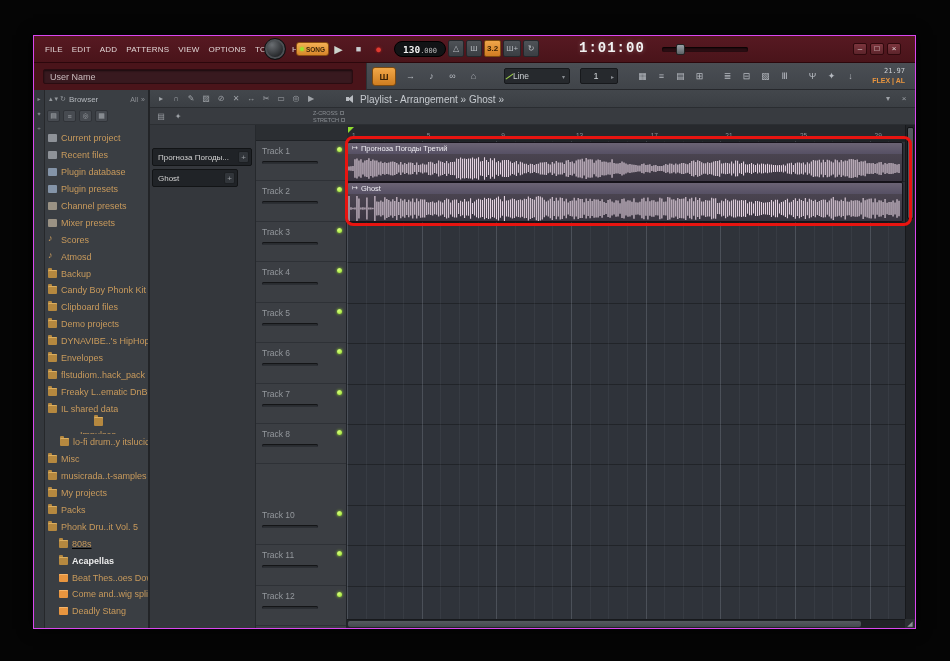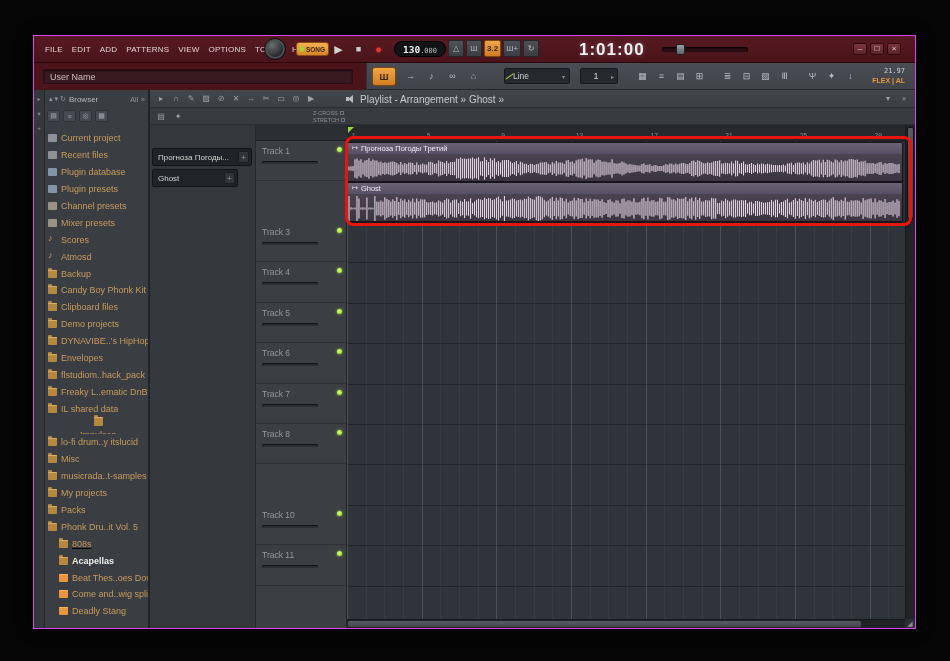--- a/index.html
+++ b/index.html
@@ -19,21 +19,21 @@
   #play-btn{left:296px;color:#ccd4cc;font-size:11px;}
   #stop-btn{left:316px;color:#c8ccd0;font-size:9px;}
   #rec-btn{left:336px;color:#e23a30;font-size:11px;text-shadow:0 0 3px rgba(230,40,30,.7);}
   #tempo{position:absolute;left:360px;top:5px;width:52px;height:16px;background:#111315;border-radius:8px;border:1px solid #000;display:flex;align-items:baseline;justify-content:center;padding-top:2px;color:#f2f2f2;font-family:"DejaVu Sans Mono",monospace;}
   #tempo-int{font-size:9.5px;font-weight:bold;}
   #tempo-frac{font-size:7px;color:#bdbdbd;}
   #tempo-frac::before{content:".";}
   #rec-icons{position:absolute;left:414px;top:4px;display:flex;gap:2px;}
   .t-icon{min-width:16px;height:17px;padding:0 2px;background:linear-gradient(#4e5257,#3a3e43);border:1px solid #24272b;border-radius:2px;color:#b8bcc1;font-size:8px;display:flex;align-items:center;justify-content:center;}
   .t-icon.accent{background:linear-gradient(#f0a64a,#d07c22);color:#3c2204;border-color:#7c4a10;font-weight:bold;}
-  #time-display{position:absolute;left:545px;top:4px;font-family:Liberation Sans, sans-serif;font-size:17px;font-weight:bold;color:#f2f2f2;letter-spacing:1px;text-shadow:0 0 5px rgba(255,255,255,.28);}
+  #time-display{position:absolute;left:545px;top:4px;font-family:Liberation Mono, monospace;font-size:14px;font-weight:bold;color:#f2f2f2;letter-spacing:1px;text-shadow:0 0 5px rgba(255,255,255,.28);}
   #tslider{position:absolute;left:628px;top:11px;width:86px;height:5px;background:#2a0d12;border-radius:2px;box-shadow:inset 0 1px 2px #000;}
   #tslider-handle{position:absolute;left:14px;top:-3px;width:9px;height:11px;background:linear-gradient(#9aa0a6,#5c6166);border-radius:2px;border:1px solid #222;}
   #winbtns{position:absolute;right:14px;top:7px;display:flex;gap:3px;}
   .winbtn{width:14px;height:12px;background:linear-gradient(#7c353d,#5c242b);border:1px solid #30090d;border-radius:2px;color:#e8dada;font-size:8px;line-height:10px;text-align:center;}
 
   
   #row2{position:absolute;left:0;top:27px;width:100%;height:27px;background:var(--c-maroon);}
   #row2-right{position:absolute;left:332px;right:0;top:0;bottom:0;background:linear-gradient(#4a4e54,#404449);border-left:1px solid #2e3135;border-bottom:1px solid #26282c;}
   #username-field{position:absolute;left:9px;top:6px;width:310px;height:15px;background:#38191f;border:1px solid #2a0c11;border-radius:2px;box-shadow:inset 0 1px 2px rgba(0,0,0,.55);color:#c9bcbe;font-size:9px;padding-left:6px;font-family:"Liberation Sans",sans-serif;outline:none;}
   #kb-btn{position:absolute;left:338px;top:4px;width:24px;height:19px;background:linear-gradient(#f2a848,#cf7d20);border:1px solid #7c4a10;border-radius:3px;color:#3a2206;font-size:9px;font-weight:bold;display:flex;align-items:center;justify-content:center;}
@@ -311,21 +311,21 @@
             <span class="b-label">Freaky L..ematic DnB</span>
           </div>
           <div class="b-row" style="padding-left: 2px;">
             <span class="bi folder"></span>
             <span class="b-label">IL shared data</span>
           </div>
           <div class="b-row" style="padding-left: 2px; flex-direction: column;">
             <span class="bi folder"></span>
             <span class="b-label">Impulses</span>
           </div>
-          <div class="b-row" style="padding-left: 2px;">
+          <div class="b-row" style="padding-left: 14px;">
             <span class="bi folder"></span>
             <span class="b-label">lo-fi drum..y itslucid</span>
           </div>
           <div class="b-row" style="padding-left: 2px;">
             <span class="bi folder"></span>
             <span class="b-label">Misc</span>
           </div>
           <div class="b-row" style="padding-left: 2px;">
             <span class="bi folder"></span>
             <span class="b-label">musicrada..t-samples</span>
@@ -433,20 +433,25 @@
             <span class="ruler-num" style="left: 527.62px;">29</span>
           </div>
       </div>
 
       <div id="track-rows">
           <div class="track-row" style="top: 0px;">
             <div class="track-label">Track 1</div>
             <div class="track-fader"></div>
             <div class="track-led"></div>
           </div>
+          <div class="track-row" style="top: 40.42px;">
+            <div class="track-label">Track 2</div>
+            <div class="track-fader"></div>
+            <div class="track-led"></div>
+          </div>
           <div class="track-row" style="top: 80.84px;">
             <div class="track-label">Track 3</div>
             <div class="track-fader"></div>
             <div class="track-led"></div>
           </div>
           <div class="track-row" style="top: 121.26px;">
             <div class="track-label">Track 4</div>
             <div class="track-fader"></div>
             <div class="track-led"></div>
           </div>
@@ -470,20 +475,25 @@
             <div class="track-fader"></div>
             <div class="track-led"></div>
           </div>
           <div class="track-row" style="top: 363.78px;">
             <div class="track-label">Track 10</div>
             <div class="track-fader"></div>
             <div class="track-led"></div>
           </div>
           <div class="track-row" style="top: 404.2px;">
             <div class="track-label">Track 11</div>
+            <div class="track-fader"></div>
+            <div class="track-led"></div>
+          </div>
+          <div class="track-row" style="top: 444.62px;">
+            <div class="track-label">Track 12</div>
             <div class="track-fader"></div>
             <div class="track-led"></div>
           </div>
         </div>
 
       <div id="grid">
         <div class="clip" id="clip0">
           <div class="clip-head">
             <span class="clip-marker">↦</span>
             <span class="clip-name">Прогноза Погоды Третий</span>

